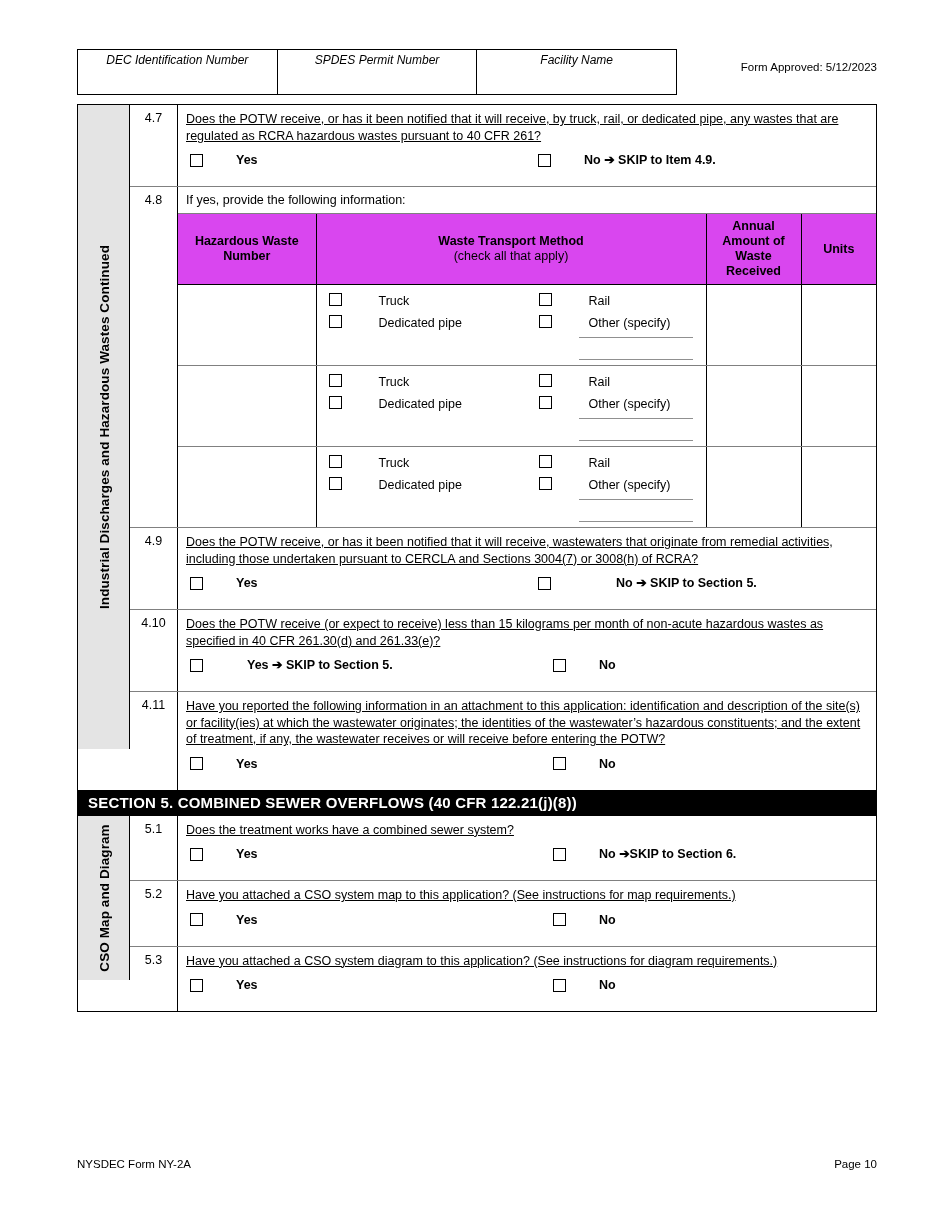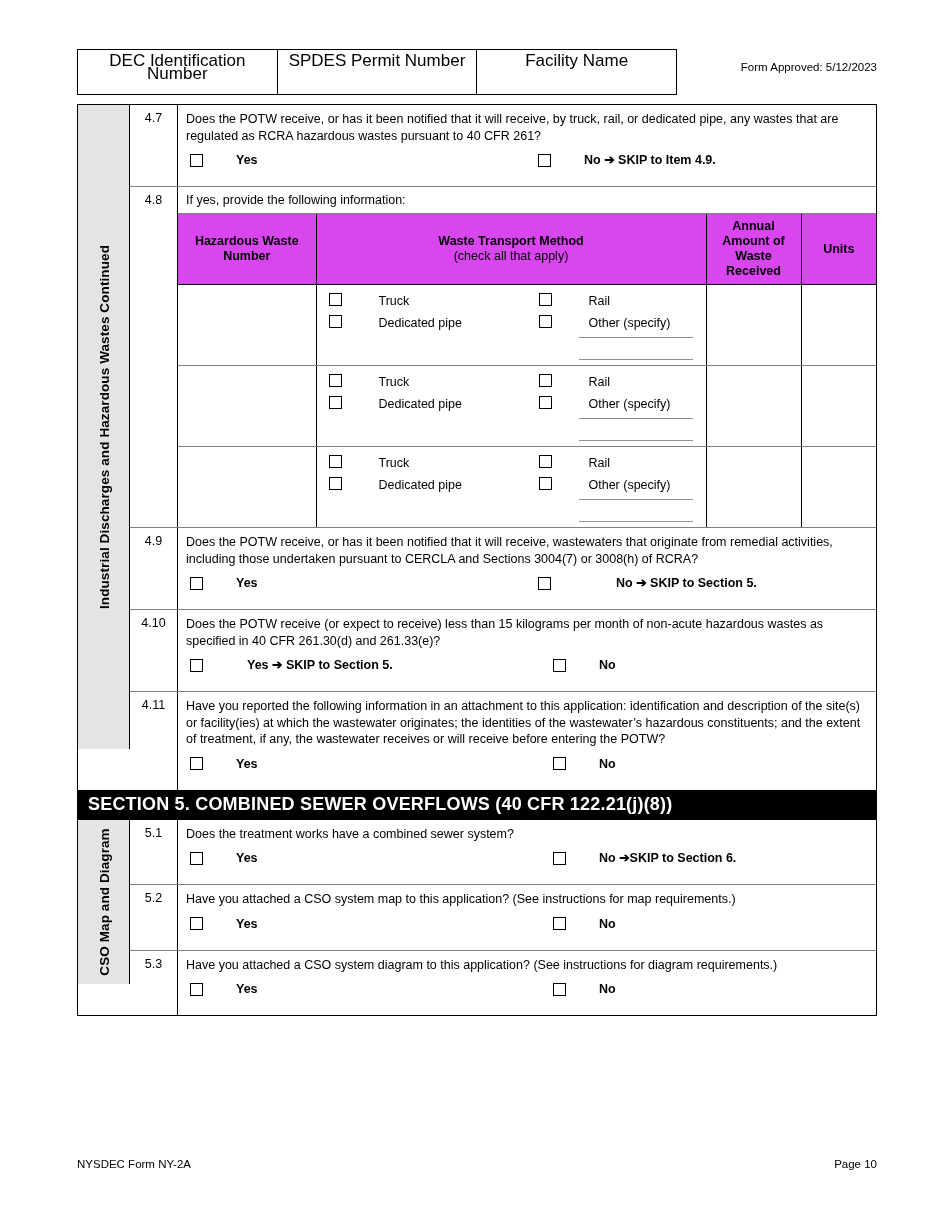--- a/index.html
+++ b/index.html
@@ -35,23 +35,24 @@
     left: 0; top: 0;
     width: 600px;
     height: 46px;
     border-collapse: collapse;
     table-layout: fixed;
   }
   .hdr-table td {
     border: 1px solid #000;
     vertical-align: top;
     text-align: center;
-    font-size: 17px;
+    font-size: 12px;
     padding-top: 4px;
     line-height: 13px;
+    font-style: italic;
   }
   .form-approved {
     position: absolute;
     right: 0;
     top: 12px;
     font-size: 11.5px;
     white-space: nowrap;
   }
 
   
@@ -114,21 +115,21 @@
   .qbody {
     flex: 1 1 auto;
     min-width: 0;
     padding: 6px 6px 6px 8px;
     box-sizing: border-box;
     font-size: 12.5px;
     line-height: 16.5px;
   }
   .qbody.nopad { padding: 0; }
 
-  .qtext { display: block; }
+  .qtext { display: block; text-decoration: underline; }
 
   
   .answers {
     position: relative;
     height: 30px;
     margin-top: 6px;
   }
   .ansitem {
     position: absolute;
     display: flex;
@@ -206,21 +207,21 @@
   .specline {
     position: absolute;
     height: 1px;
     background: #909090;
   }
 
   
   .sectbar {
     background: #000000;
     color: #ffffff;
-    font-size: 18px;
+    font-size: 15px;
     font-weight: bold;
     padding: 3px 0 4px 10px;
     letter-spacing: 0.2px;
     border-top: 1px solid #000;
     border-bottom: 1px solid #000;
   }
 
   
   .footer-left {
     position: absolute;

